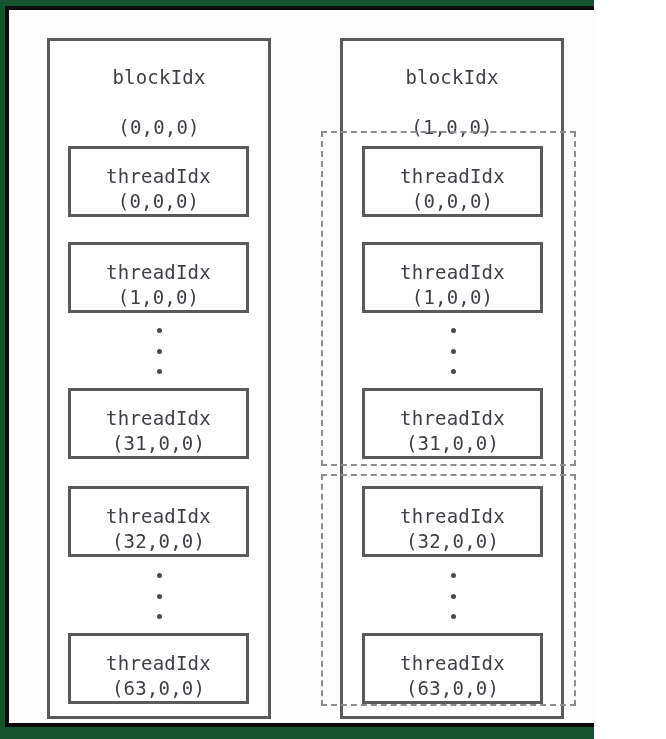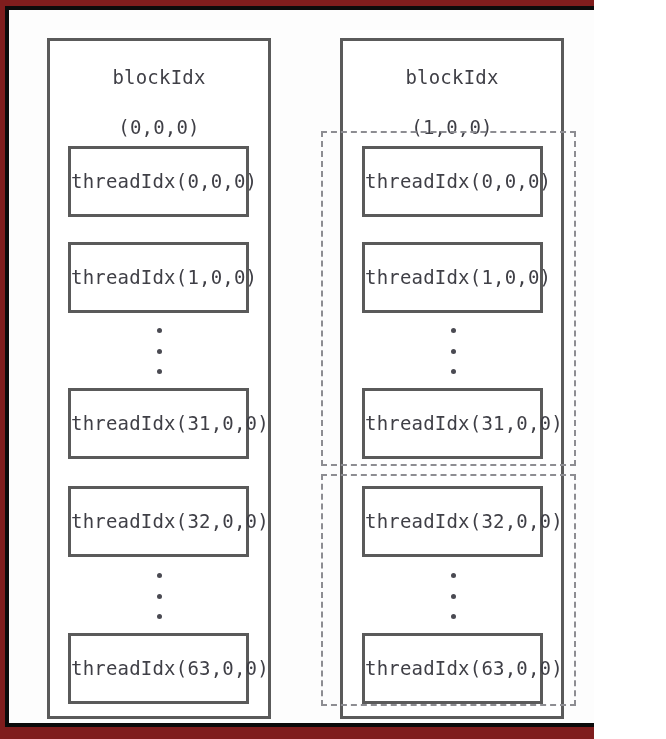--- a/index.html
+++ b/index.html
@@ -5,21 +5,21 @@
 <style>
   html, body {
     margin: 0;
     padding: 0;
     background: #ffffff;
   }
   #canvas {
     position: relative;
     width: 594px;
     height: 739px;
-    background: #7f1d1d;
+    background: #14532d;
     font-family: "DejaVu Sans Mono", "Liberation Mono", monospace;
     overflow: hidden;
   }
 
   
   .outer-frame {
     position: absolute;
     left: 5px;
     top: 6px;
     width: 656px;
@@ -53,23 +53,23 @@
     white-space: pre-line;
   }
 
   
   .thread-box {
     position: absolute;
     box-sizing: border-box;
     border: 3px solid #5a5a5a;
     background: #ffffff;
     display: flex;
-    flex-direction: row;
+    flex-direction: column;
     align-items: center;
-    justify-content: space-between;
+    justify-content: flex-end;
     font-size: 19px;
     line-height: 25px;
     color: #3f3f46;
     letter-spacing: 0.2px;
   }
 
   
   .dots {
     position: absolute;
     display: flex;

